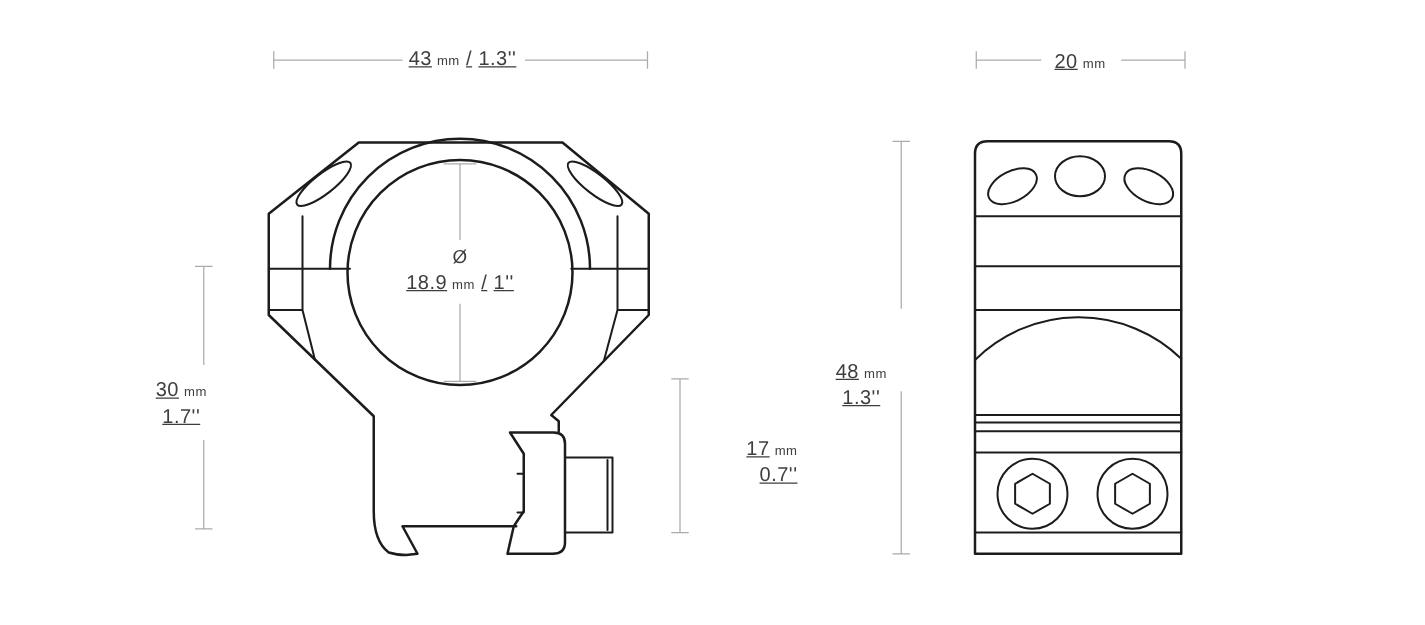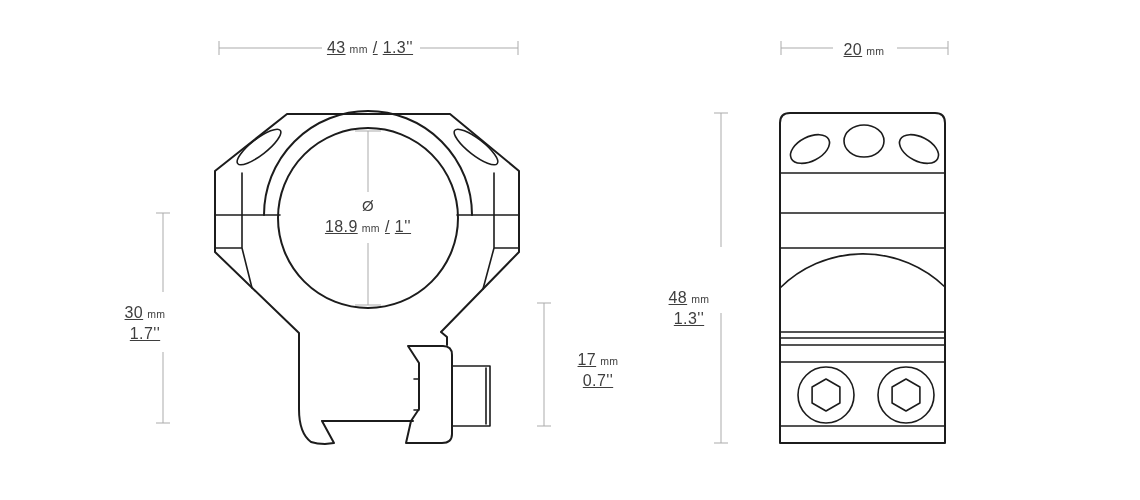--- a/index.html
+++ b/index.html
@@ -18,21 +18,21 @@
     position:absolute;
     color:var(--color-text,#3e3e3e);
     letter-spacing:.4px;
     text-align:center;
     white-space:nowrap;
   }
   .label .row{line-height:21px;height:21px;}
   .num{font-size:16px;text-decoration:underline;}
   .unit{font-size:10.5px;margin-left:4px;}
   .sep{margin:0 5px;}
-  .left-align{text-align:center;}
+  .left-align{text-align:right;}
   .bore-symbol{font-size:15px;line-height:18px;}
 </style>
 </head>
 <body>
 
 <div class="stage">
 
   <svg width="1140" height="500" viewBox="0 0 1140 500">
 
     <g>

